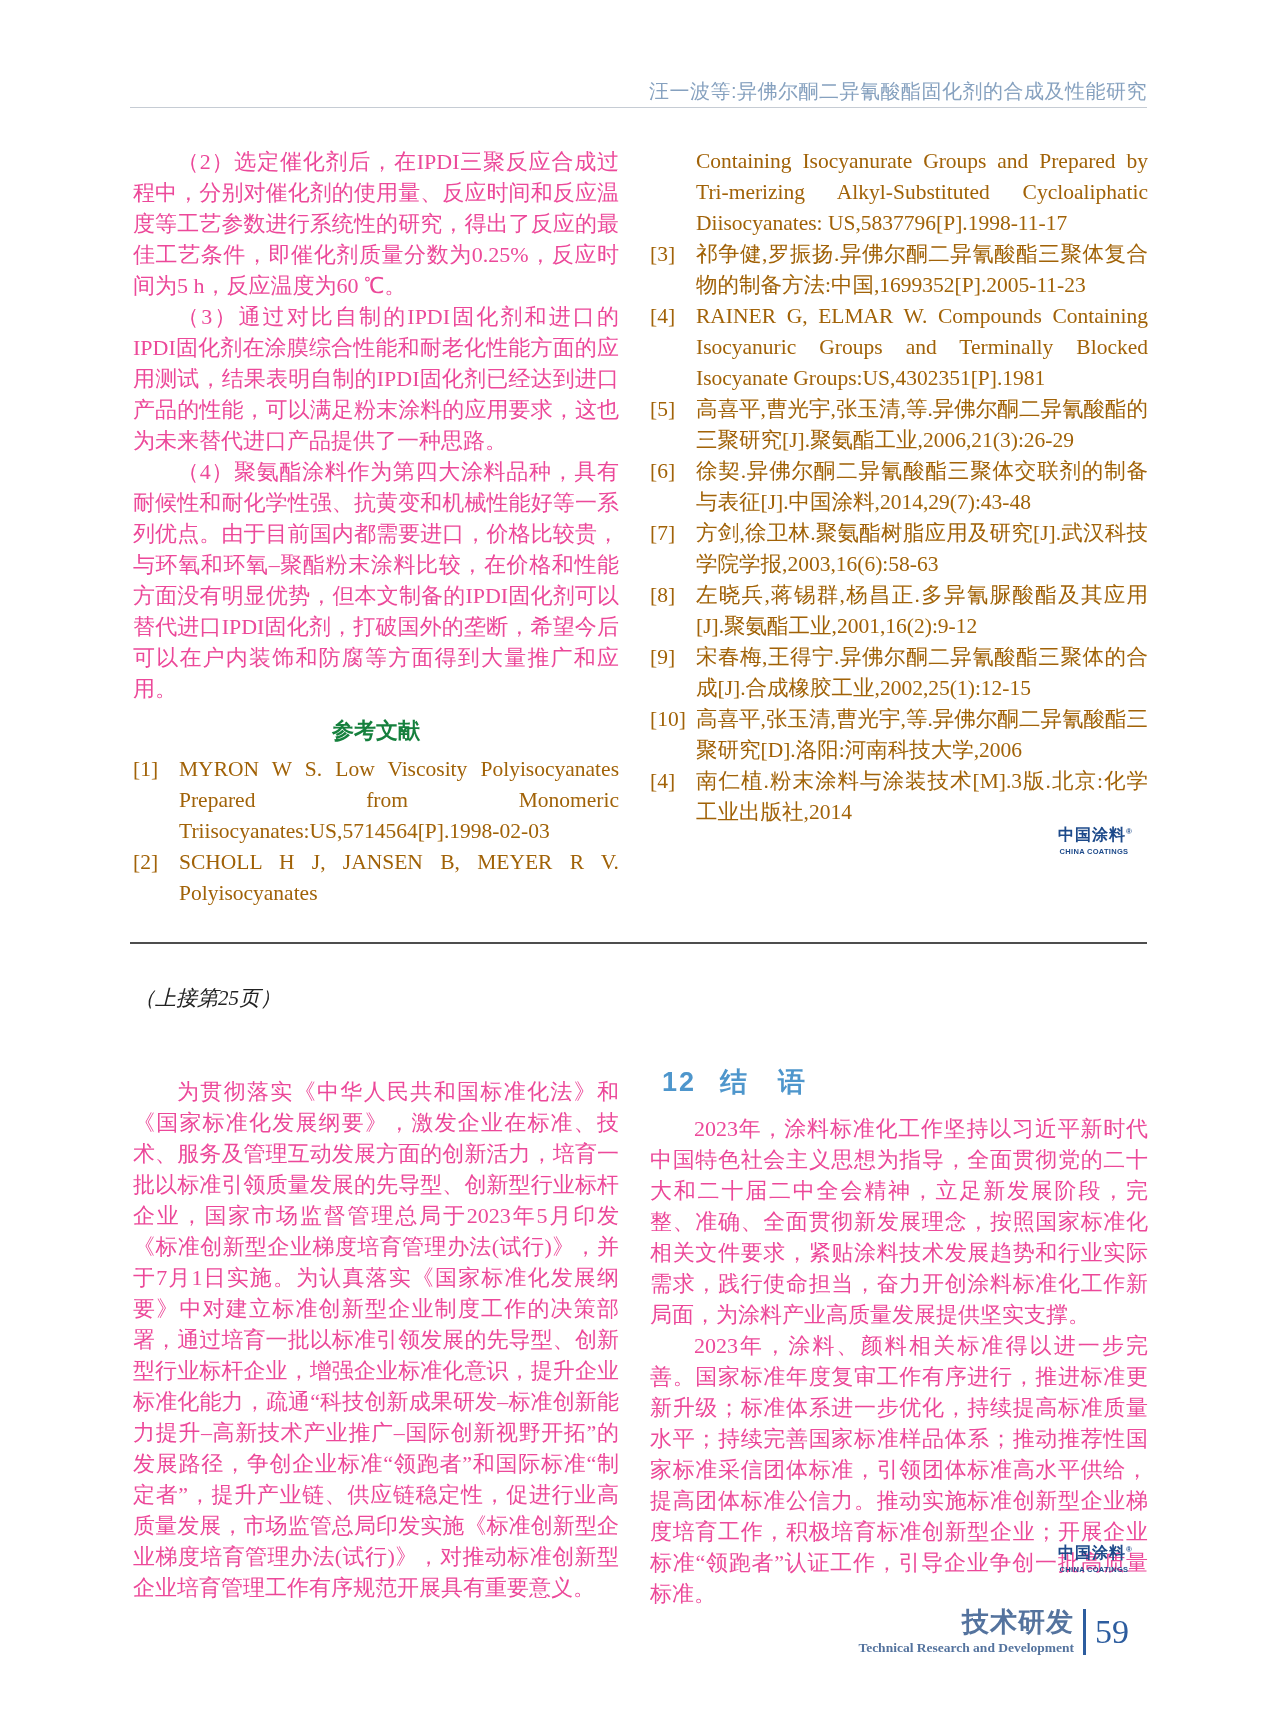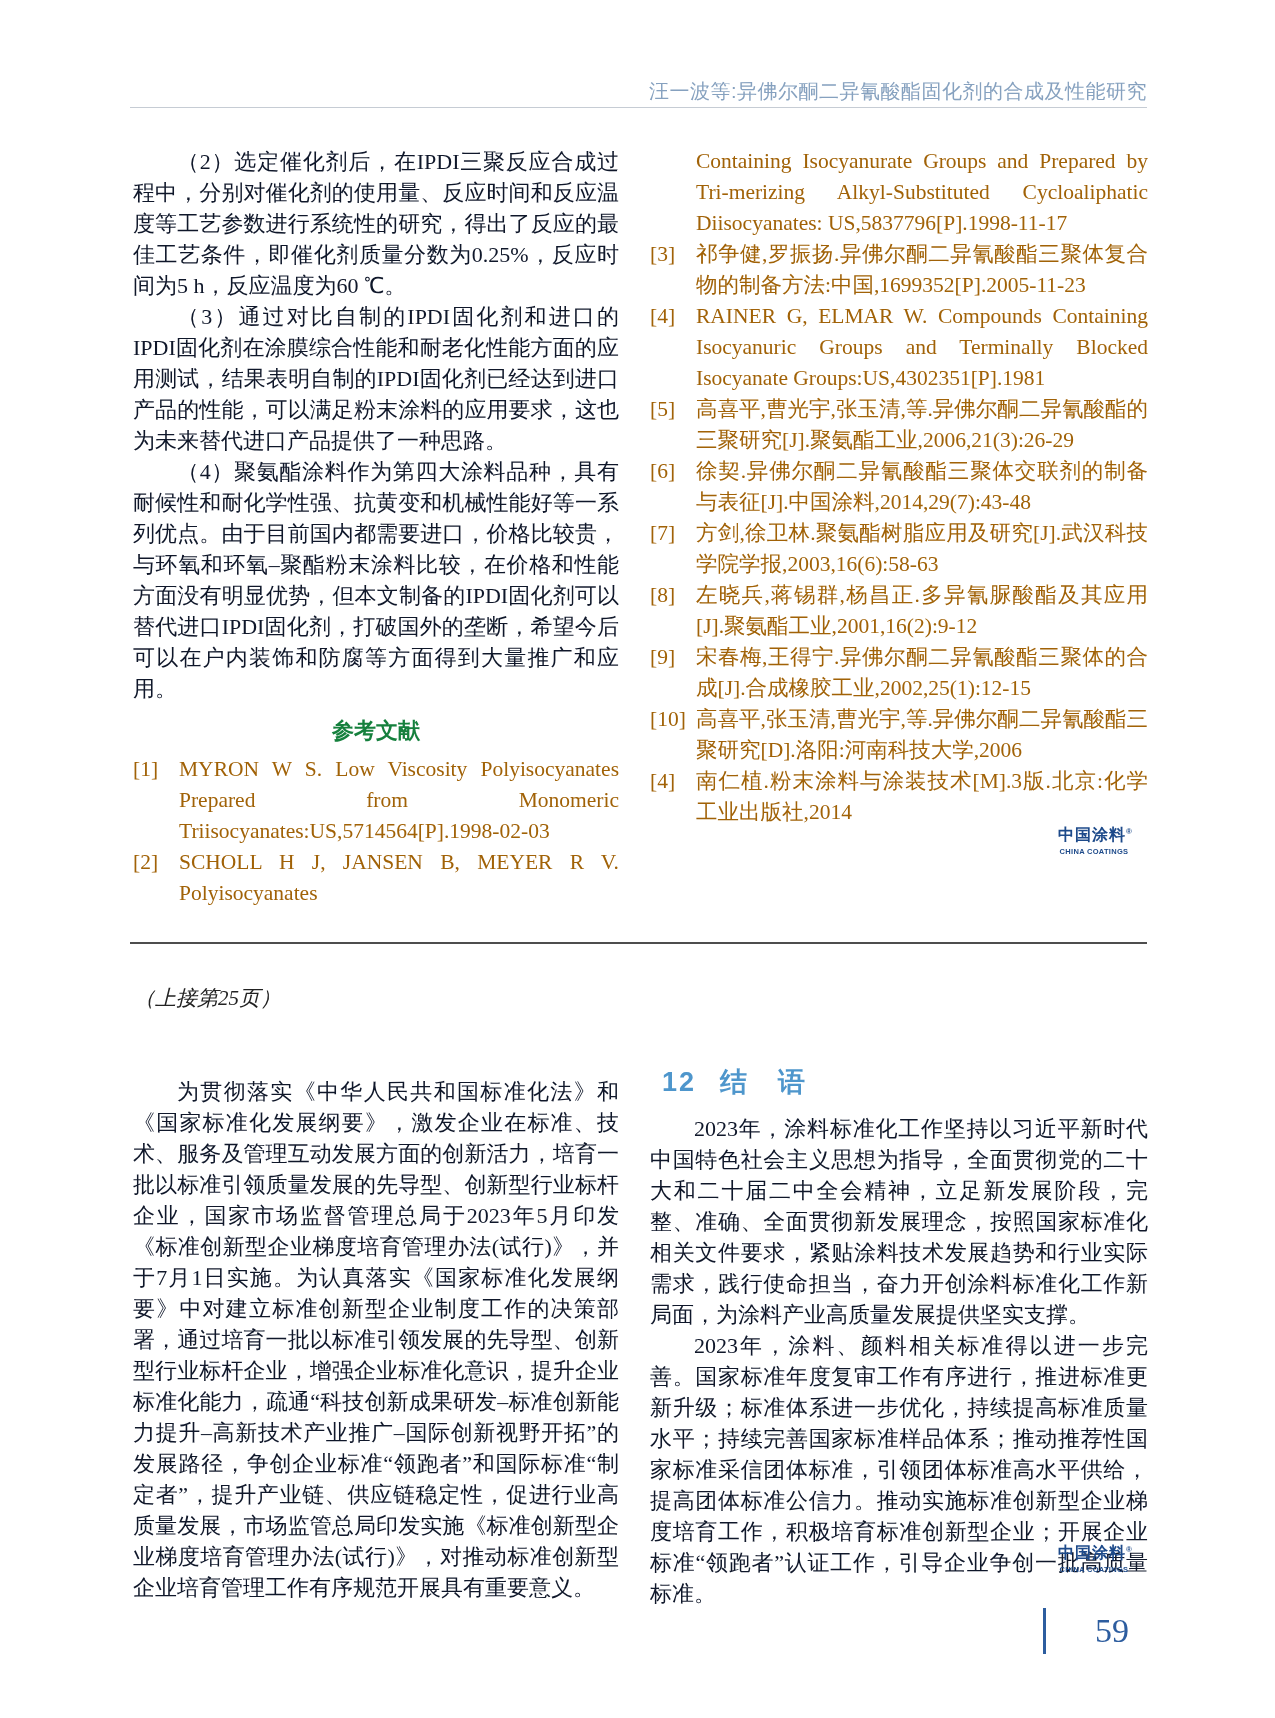--- a/index.html
+++ b/index.html
@@ -33,21 +33,21 @@
     background: #c6ccd4;
   }
 
   
   .body-para {
     margin: 0;
     font-size: 22px;
     line-height: 31px;
     text-align: justify;
     text-indent: 2em;
-    color: #0f172a;
+    color: #ec4899;
   }
   .ref {
     position: relative;
     padding-left: 46px;
     font-size: 21.5px;
     line-height: 31px;
     text-align: justify;
     color: #a16207;
   }
   .ref-label { position: absolute; left: 0; top: 0; }
@@ -128,21 +128,21 @@
   }
   .footer-en {
     font-family: "Liberation Serif", serif;
     font-size: 13.5px;
     font-weight: bold;
     color: #54739e;
     margin-top: 2px;
     white-space: nowrap;
   }
   .footer-bar { width: 3px; height: 46px; background: #2d5d9f; margin-right: 9px; }
-  .footer-page { font-family: "Liberation Serif", serif; font-size: 34px; color: #2d5d9f; margin-left: 40px; }
+  .footer-page { font-family: "Liberation Serif", serif; font-size: 34px; color: #2d5d9f; }
 </style>
 </head>
 <body>
 
 <div class="page">
 
   <div class="running-head">汪一波等:异佛尔酮二异氰酸酯固化剂的合成及性能研究</div>
   <div class="head-rule"></div>
 
   <section class="upper-left">
@@ -222,17 +222,21 @@
     <p class="body-para">2023年，涂料标准化工作坚持以习近平新时代中国特色社会主义思想为指导，全面贯彻党的二十大和二十届二中全会精神，立足新发展阶段，完整、准确、全面贯彻新发展理念，按照国家标准化相关文件要求，紧贴涂料技术发展趋势和行业实际需求，践行使命担当，奋力开创涂料标准化工作新局面，为涂料产业高质量发展提供坚实支撑。</p>
     <p class="body-para">2023年，涂料、颜料相关标准得以进一步完善。国家标准年度复审工作有序进行，推进标准更新升级；标准体系进一步优化，持续提高标准质量水平；持续完善国家标准样品体系；推动推荐性国家标准采信团体标准，引领团体标准高水平供给，提高团体标准公信力。推动实施标准创新型企业梯度培育工作，积极培育标准创新型企业；开展企业标准“领跑者”认证工作，引导企业争创一批高质量标准。</p>
   </section>
 
   <div class="logo logo-lower">
     <div class="logo-zh"><span>中国涂料</span><sup class="logo-reg">®</sup></div>
     <div class="logo-en">CHINA COATINGS</div>
   </div>
 
   <div class="footer">
+    <div class="footer-labels">
+      <div class="footer-zh">技术研发</div>
+      <div class="footer-en">Technical Research and Development</div>
+    </div>
     <div class="footer-bar"></div>
     <div class="footer-page">59</div>
   </div>
 
 </div>
 
 </body></html>

